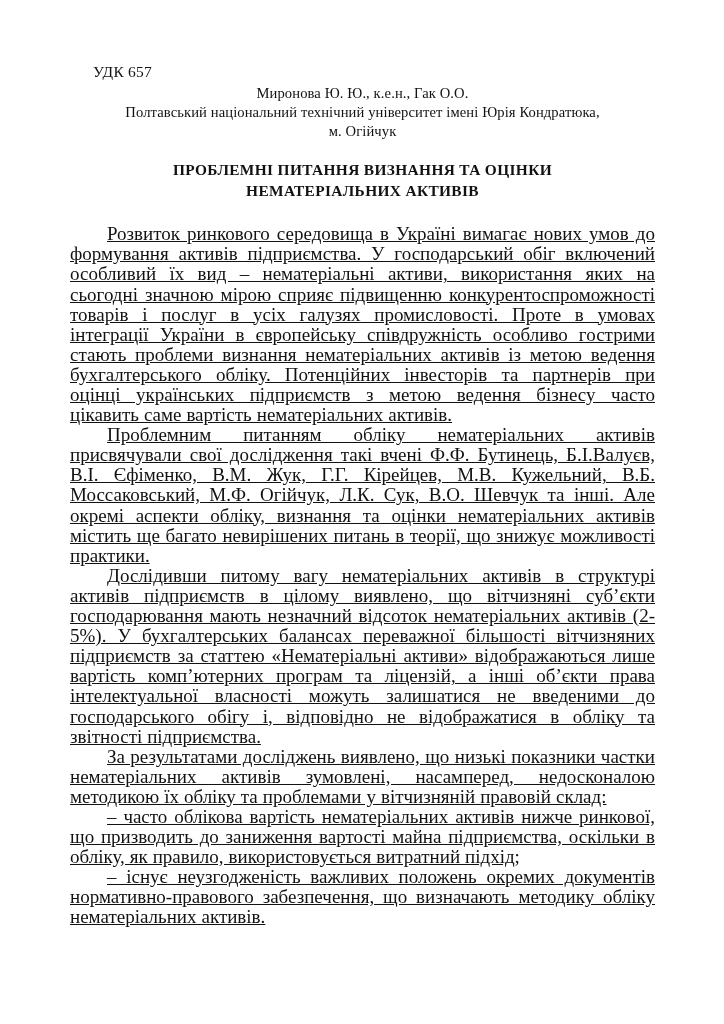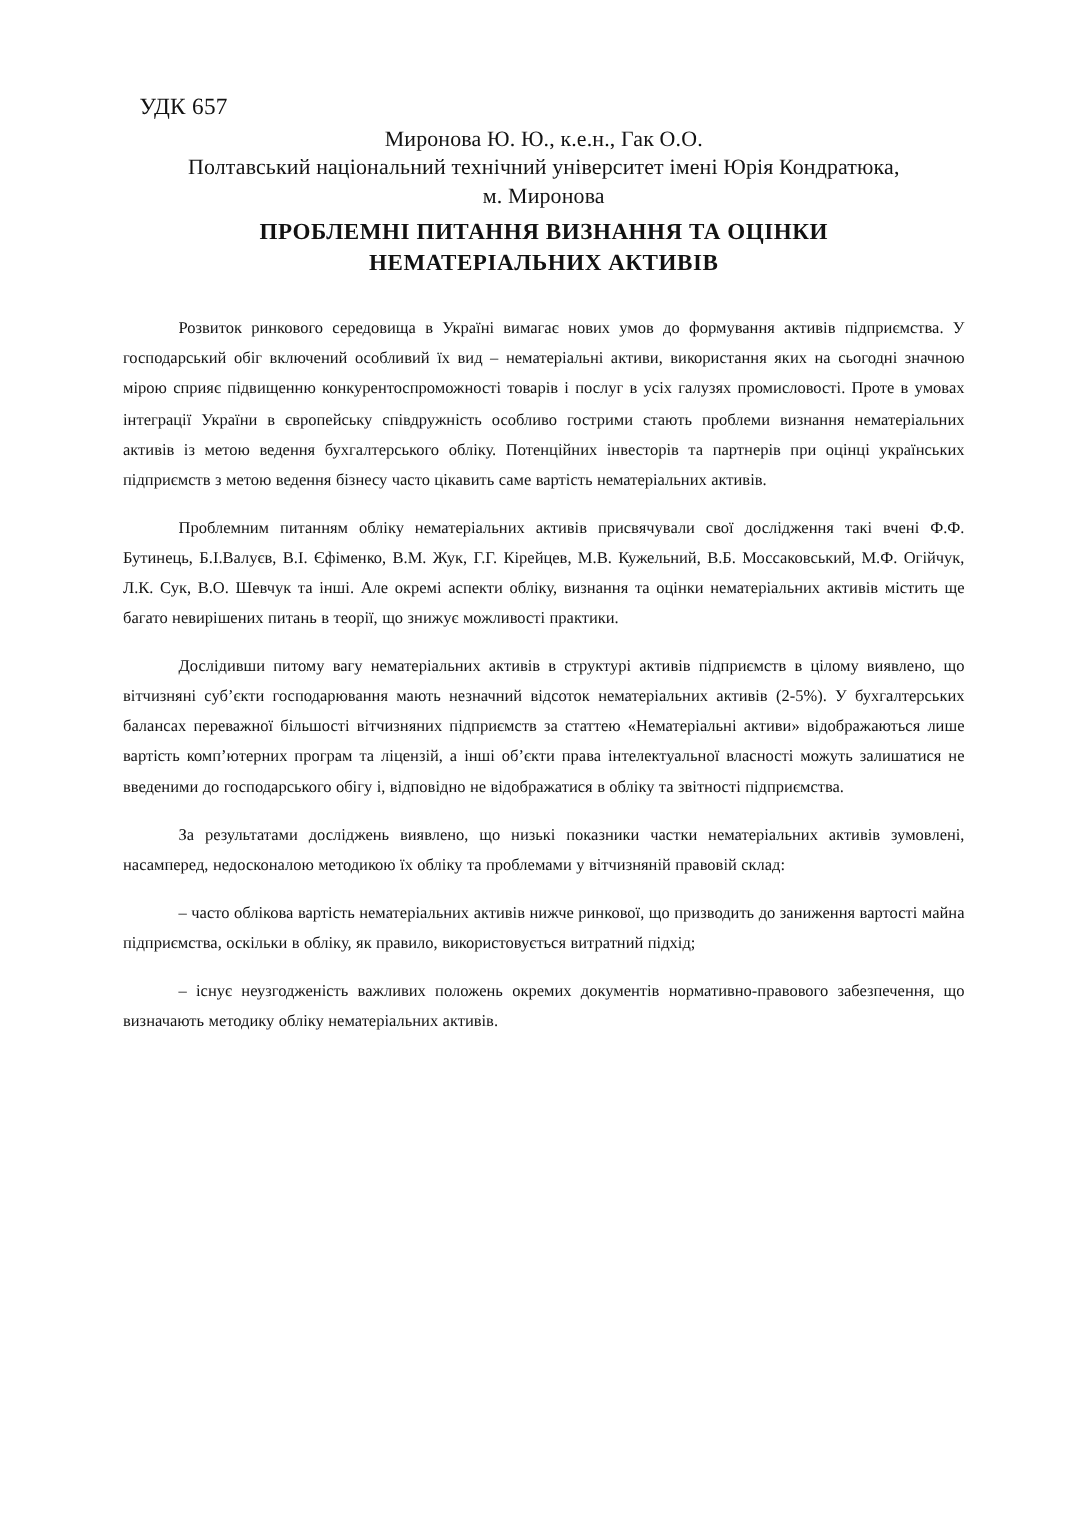--- a/index.html
+++ b/index.html
@@ -35,50 +35,51 @@
     letter-spacing: .1px;
   }
   .byline .authors { display: block; }
   .byline .affiliation { display: block; }
   .byline .city { display: block; }
   .doc-title {
     text-align: center;
     font-weight: bold;
     font-size: 15.4px;
     line-height: 1.33;
-    margin: 4px 0 0 0;
+    margin: 19px 0 0 0;
     letter-spacing: .35px;
   }
   .doc-title .t-line { display: block; }
   .body-text {
     margin-top: 23px;
   }
   p.para {
-    margin: 12px;
+    margin: 0;
     text-align: justify;
     text-justify: inter-word;
     text-indent: 37px;
-    font-size: 11px;
+    font-size: 19px;
     line-height: 20.1px;
     letter-spacing: 0;
     word-spacing: .2px;
     hyphens: none;
+    text-decoration: underline;
   }
 </style>
 </head>
 <body>
 
 <div class="page">
 
   <div class="udk">УДК 657</div>
 
   <div class="byline">
     <span class="authors">Миронова Ю. Ю., к.е.н.,  Гак О.О.</span>
     <span class="affiliation">Полтавський національний технічний університет імені Юрія Кондратюка,</span>
-    <span class="city">м. Миронова</span>
+    <span class="city">м. Огійчук</span>
   </div>
 
   <h1 class="doc-title">
     <span class="t-line">ПРОБЛЕМНІ ПИТАННЯ ВИЗНАННЯ ТА ОЦІНКИ</span>
     <span class="t-line">НЕМАТЕРІАЛЬНИХ АКТИВІВ</span>
   </h1>
 
   <div class="body-text">
     <p class="para">Розвиток ринкового середовища в Україні вимагає нових умов до формування активів підприємства. У господарський обіг включений особливий їх вид – нематеріальні активи, використання яких на сьогодні значною мірою сприяє підвищенню конкурентоспроможності товарів і послуг в усіх галузях промисловості. Проте в умовах інтеграції України в європейську співдружність особливо гострими стають проблеми визнання нематеріальних активів із метою ведення бухгалтерського обліку. Потенційних інвесторів та партнерів при оцінці українських підприємств з метою ведення бізнесу часто цікавить саме вартість нематеріальних активів.</p>
     <p class="para">Проблемним питанням обліку нематеріальних активів присвячували свої дослідження такі вчені Ф.Ф. Бутинець, Б.І.Валуєв, В.І. Єфіменко, В.М. Жук, Г.Г. Кірейцев, М.В. Кужельний, В.Б. Моссаковський, М.Ф. Огійчук, Л.К. Сук, В.О. Шевчук та інші. Але окремі аспекти обліку, визнання та оцінки нематеріальних активів містить ще багато невирішених питань в теорії, що знижує можливості практики.</p>

